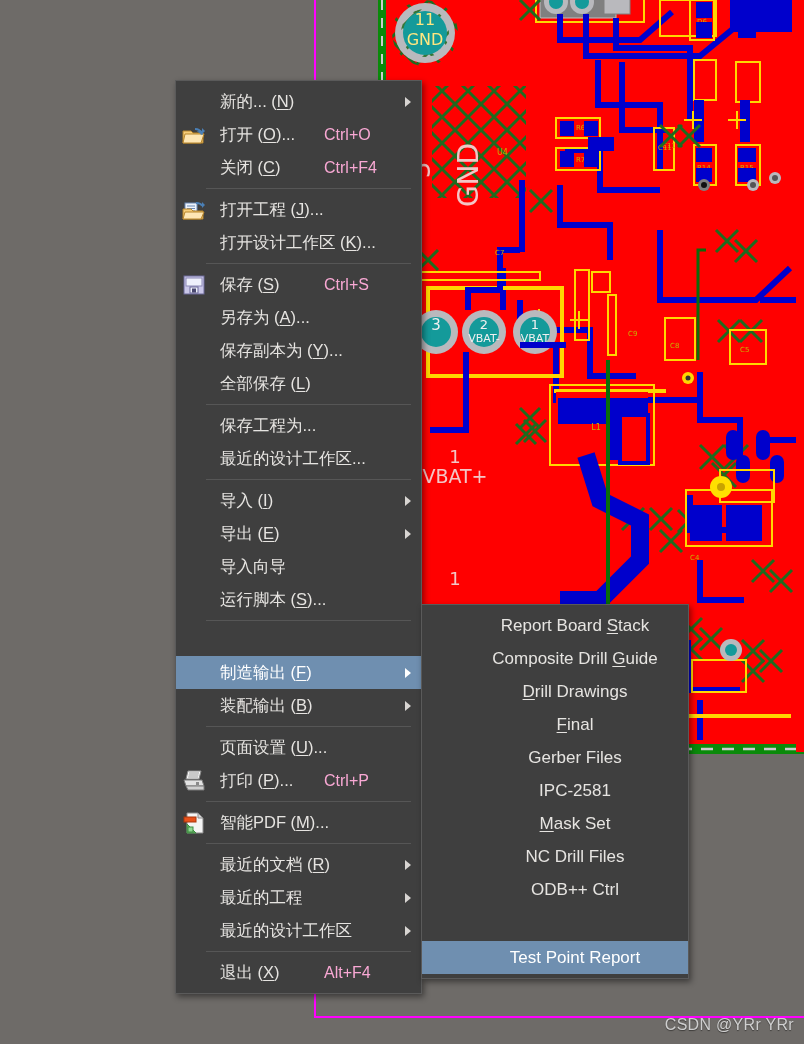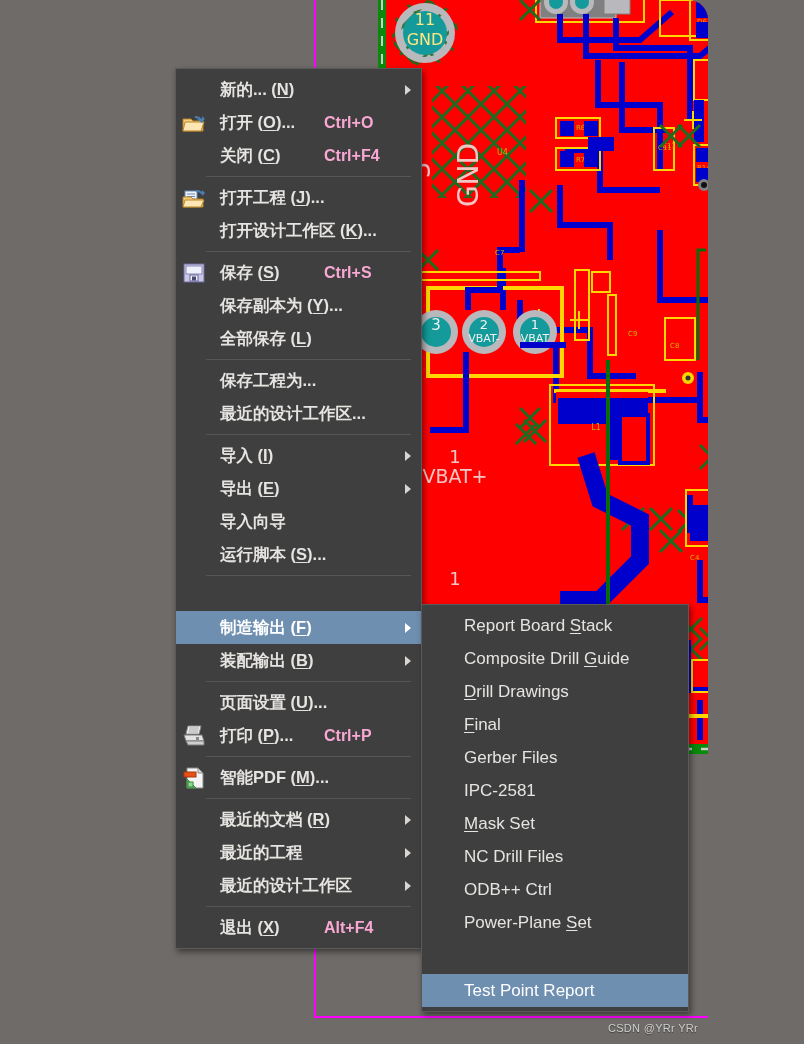--- a/index.html
+++ b/index.html
@@ -2,63 +2,63 @@
 <html><head>
 <meta charset="utf-8">
 <style>
   html,body{margin:0;padding:0;}
   body{
     width:804px;height:1044px;
     background:#6e6b68;
     font-family:"Liberation Sans","DejaVu Sans",sans-serif;
     overflow:hidden;position:relative;
   }
-  #root{position:absolute;inset:0;width:708px;height:1044px;overflow:hidden;border-radius:20px;}
+  #root{position:absolute;inset:0;width:804px;height:1044px;overflow:hidden;}
 
   
   .pcb-canvas{position:absolute;left:0;top:0;width:804px;height:1044px;background:#6e6b68;}
   .pcb-svg{position:absolute;left:0;top:0;}
 
   
   .watermark{
     position:absolute;right:10px;bottom:10px;
-    color:#cfcfcf;font-size:11px;letter-spacing:.3px;
+    color:#cfcfcf;font-size:16px;letter-spacing:.3px;
     text-shadow:0 1px 1px rgba(0,0,0,.45);
     font-family:"Liberation Sans",sans-serif;
   }
 
   
   .menu{
     position:absolute;
     background:#3f3f3f;
     border:1px solid #5a5a5a;
     box-shadow:2px 3px 6px rgba(0,0,0,.45);
     padding:4px 0;
     box-sizing:border-box;
   }
-  #file-menu{left:175px;top:68px;width:247px;font-weight:bold;}
+  #file-menu{left:175px;top:80px;width:247px;}
   #fab-submenu{left:421px;top:604px;width:268px;}
 
   .gutter{
     position:absolute;left:0;top:0;bottom:0;width:30px;
     background:#3f3f3f;
   }
 
   .mi{
     position:relative;
     display:flex;align-items:center;
     height:33px;
     color:#e6e4e1;
     font-size:16.5px;
     white-space:nowrap;
     cursor:default;
     box-sizing:border-box;
   }
   #file-menu .mi{padding-left:44px;padding-right:10px;}
-  #fab-submenu .mi{padding-left:42px;padding-right:2px;font-size:17px;}
+  #fab-submenu .mi{padding-left:42px;padding-right:2px;font-size:17px;justify-content:center;}
 
   .mi.sel{background:#6f8fb0;color:#ffffff;margin-top:35px;}
 
   .mi .lbl{flex:0 0 auto;}
   .mi .accel{
     position:absolute;right:26px;
     color:#f9a8d4;font-size:16px;
   }
   #file-menu .mi .accel{right:auto;left:148px;}
 
@@ -387,20 +387,23 @@
           <rect x="4" y="5" width="16" height="8" fill="#eef0fb" stroke="#8b88b5"></rect>
           <rect x="8" y="14" width="8" height="6" fill="#eef0fb" stroke="#6b6898"></rect>
           <rect x="10" y="15.5" width="4" height="4" fill="#4a4870"></rect>
         </svg>
       </span>
       <span class="lbl">保存 (<u>S</u>)</span>
       <span class="accel">Ctrl+S</span>
     </div>
 
     <div class="mi">
+      <span class="lbl">另存为 (<u>A</u>)...</span>
+    </div>
+    <div class="mi">
       <span class="lbl">保存副本为 (<u>Y</u>)...</span>
     </div>
     <div class="mi">
       <span class="lbl">全部保存 (<u>L</u>)</span>
     </div>
     <div class="sep"></div>
 
     <div class="mi">
       <span class="lbl">保存工程为...</span>
     </div>
@@ -516,23 +519,20 @@
     </div>
     <div class="mi">
       <span class="lbl"><u>M</u>ask Set</span>
     </div>
     <div class="mi">
       <span class="lbl">NC Drill Files</span>
     </div>
     <div class="mi">
       <span class="lbl">ODB++ Ctrl</span>
     </div>
-    <div class="mi">
-      <span class="lbl">Power-Plane <u>S</u>et</span>
-    </div>
     <div class="mi sel">
       <span class="lbl">Test Point Report</span>
     </div>
   </div>
 
   <div class="watermark">CSDN @YRr YRr</div>
 
 </div>
 
 </body></html>

